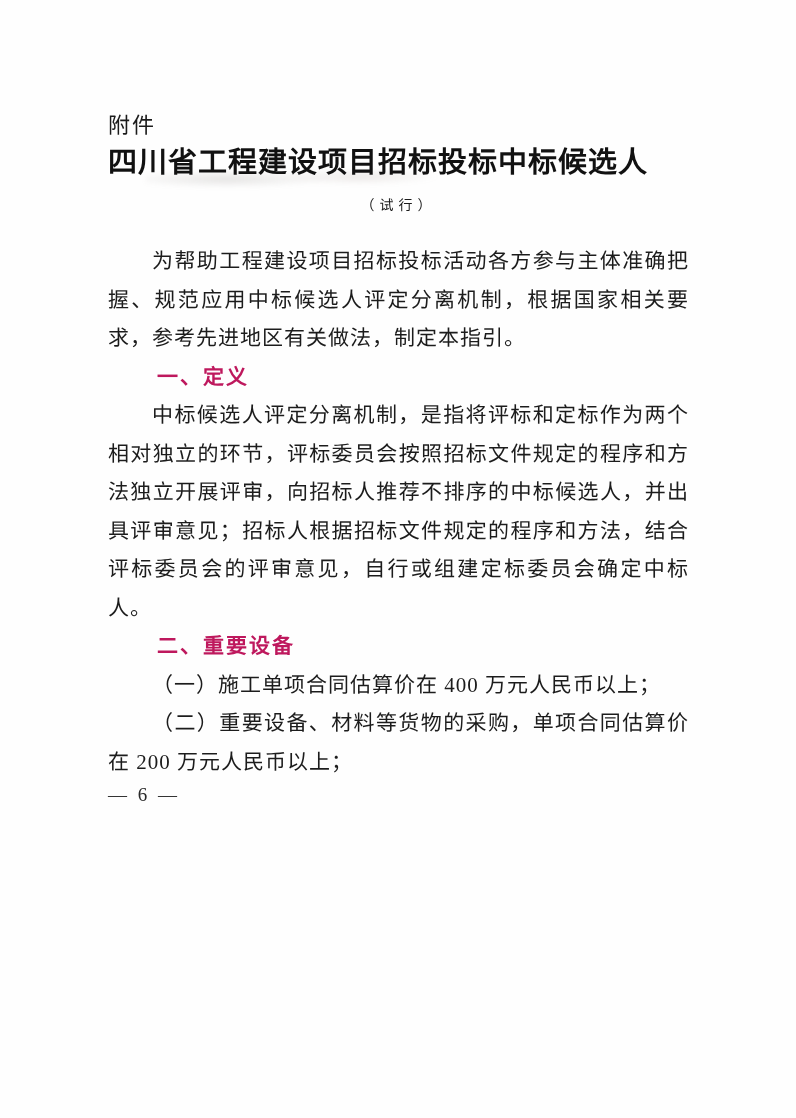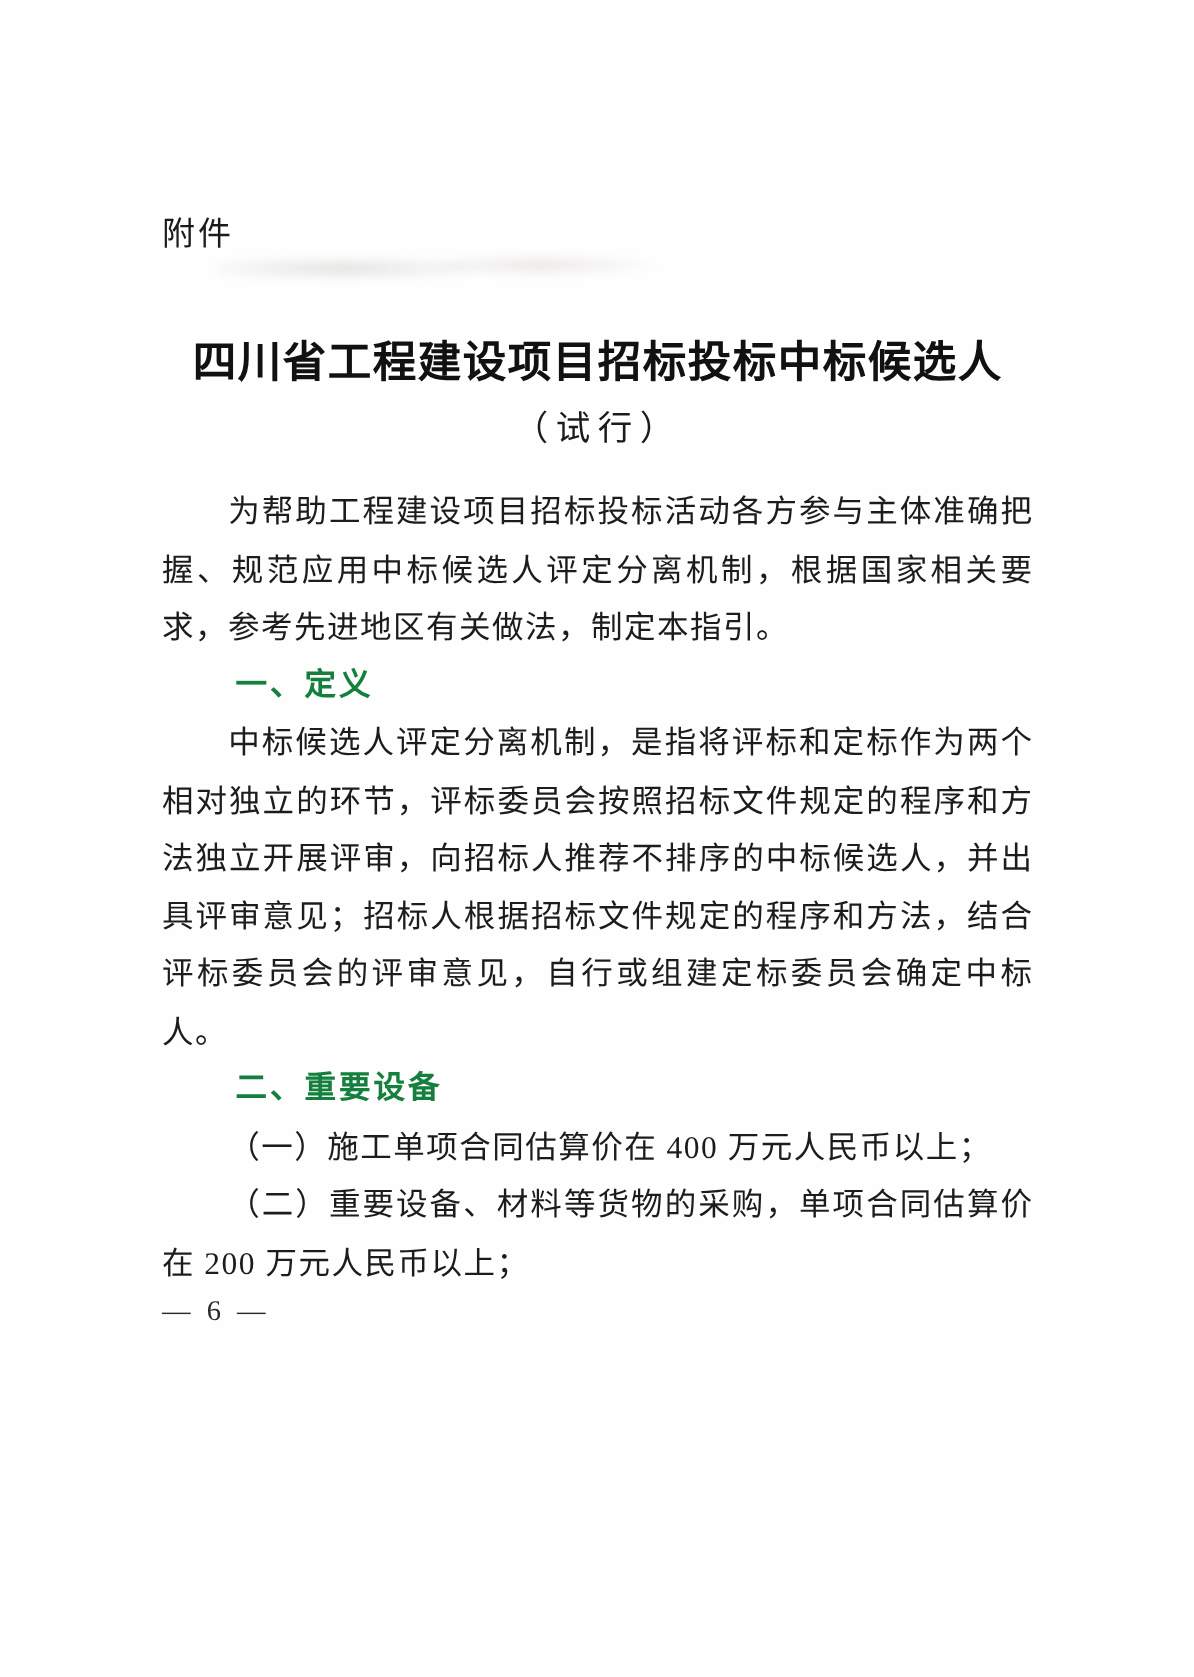--- a/index.html
+++ b/index.html
@@ -25,43 +25,41 @@
     height: 22px;
     background:
       radial-gradient(ellipse 45% 60% at 25% 50%, rgba(120,115,110,0.18), rgba(120,115,110,0) 70%),
       radial-gradient(ellipse 35% 55% at 65% 40%, rgba(130,110,100,0.14), rgba(130,110,100,0) 70%);
     filter: blur(2px);
     pointer-events: none;
   }
   .content {
     position: absolute;
     left: 108px;
-    top: 142px;
+    top: 112px;
     width: 581px;
   }
   .attachment-label {
     font-family: "Liberation Sans", "DejaVu Sans", sans-serif;
     font-size: 22px;
     line-height: 28px;
     letter-spacing: 2px;
     color: #1b1b1b;
   }
   .doc-title {
-    margin-top: 50px;
-    text-align: center;
     font-weight: bold;
     font-size: 29px;
     line-height: 45px;
     letter-spacing: 1px;
     color: #111111;
   }
   .doc-subtitle {
     margin-top: 9px;
     text-align: center;
-    font-size: 23px;
+    font-size: 14px;
     line-height: 24px;
     letter-spacing: 5px;
     color: #1b1b1b;
   }
   .doc-body {
     margin-top: 24px;
     font-size: 21px;
     line-height: 38.5px;
     text-align: justify;
     text-align-last: left;
@@ -74,21 +72,21 @@
   }
   .doc-body p.para {
     text-indent: 2.1em;
   }
   .doc-body p.heading {
     text-indent: 0;
     margin-left: 49px;
     font-weight: bold;
     font-family: "Liberation Sans", "DejaVu Sans", sans-serif;
     letter-spacing: 2px;
-    color: #15803d;
+    color: #be185d;
   }
   .page-number {
     margin-top: 2px;
     font-size: 19px;
     line-height: 24px;
     letter-spacing: 3px;
     color: #2a2a2a;
   }
 </style>
 </head>

